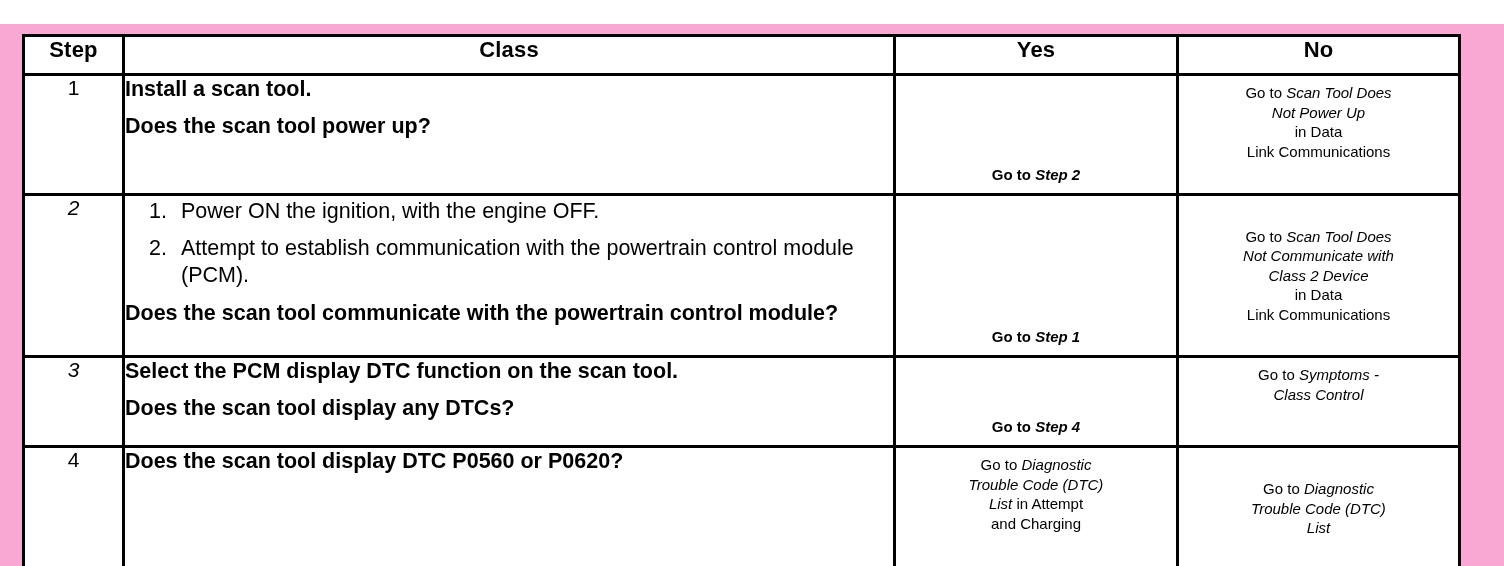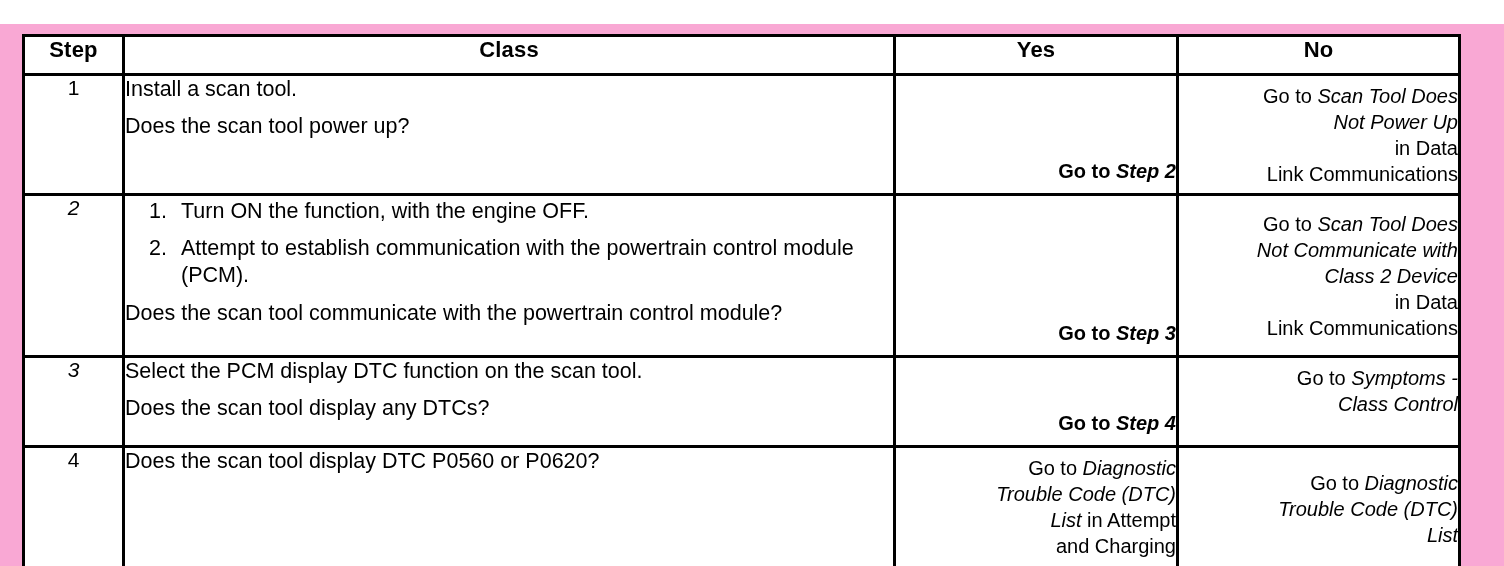--- a/index.html
+++ b/index.html
@@ -66,20 +66,21 @@
   td.step.italic { font-style: italic; }
 
   
   td.action {
     padding: 6px 10px 6px 14px;
     font-size: 21.5px;
     line-height: 1.28;
   }
   td.action p.line {
     margin: 0 0 9px 0;
+    font-weight: bold;
   }
   td.action p.line:last-child { margin-bottom: 0; }
 
   ol.numlist {
     margin: 2px 0 10px 0;
     padding: 0;
     list-style: none;
   }
   ol.numlist li {
     position: relative;
@@ -90,22 +91,22 @@
   }
   ol.numlist li:last-child { margin-bottom: 0; }
   ol.numlist li .num {
     position: absolute;
     left: 24px;
     top: 0;
   }
 
   
   td.answer {
-    text-align: right;
-    font-size: 20px;
+    text-align: center;
+    font-size: 15px;
     line-height: 1.30;
     padding: 5px 4px 5px 4px;
   }
   td.answer.bottom {
     vertical-align: bottom;
     padding-bottom: 9px;
     font-weight: bold;
   }
   td.answer.middle {
     vertical-align: middle;
@@ -156,27 +157,27 @@
             <span class="ln"><span>Go to </span><span class="it">Scan Tool Does</span></span>
             <span class="ln"><span class="it">Not Power Up</span></span>
             <span class="ln"><span>in Data</span></span>
             <span class="ln"><span>Link Communications</span></span>
           </td>
         </tr>
         <tr style="height: 162px;">
           <td class="step italic">2</td>
           <td class="action">
             <ol class="numlist">
-              <li><span class="num">1.</span><span>Turn ON the function, with the engine OFF.</span></li>
+              <li><span class="num">1.</span><span>Power ON the ignition, with the engine OFF.</span></li>
               <li><span class="num">2.</span><span>Attempt to establish communication with the powertrain control module (PCM).</span></li>
             </ol>
             <p class="line">Does the scan tool communicate with the powertrain control module?</p>
           </td>
           <td class="answer bottom">
-            <span class="ln"><span>Go to </span><span class="it">Step 3</span></span>
+            <span class="ln"><span>Go to </span><span class="it">Step 1</span></span>
           </td>
           <td class="answer middle">
             <span class="ln"><span>Go to </span><span class="it">Scan Tool Does</span></span>
             <span class="ln"><span class="it">Not Communicate with</span></span>
             <span class="ln"><span class="it">Class 2 Device</span></span>
             <span class="ln"><span>in Data</span></span>
             <span class="ln"><span>Link Communications</span></span>
           </td>
         </tr>
         <tr style="height: 90px;">

